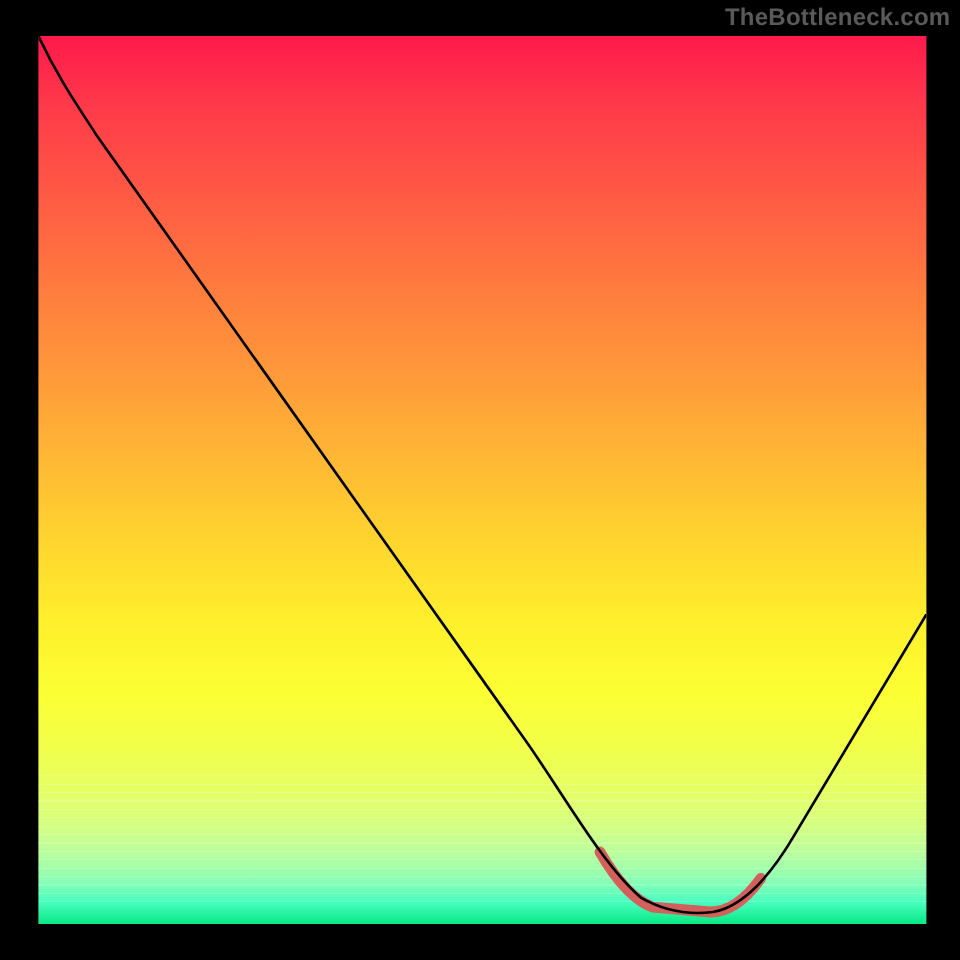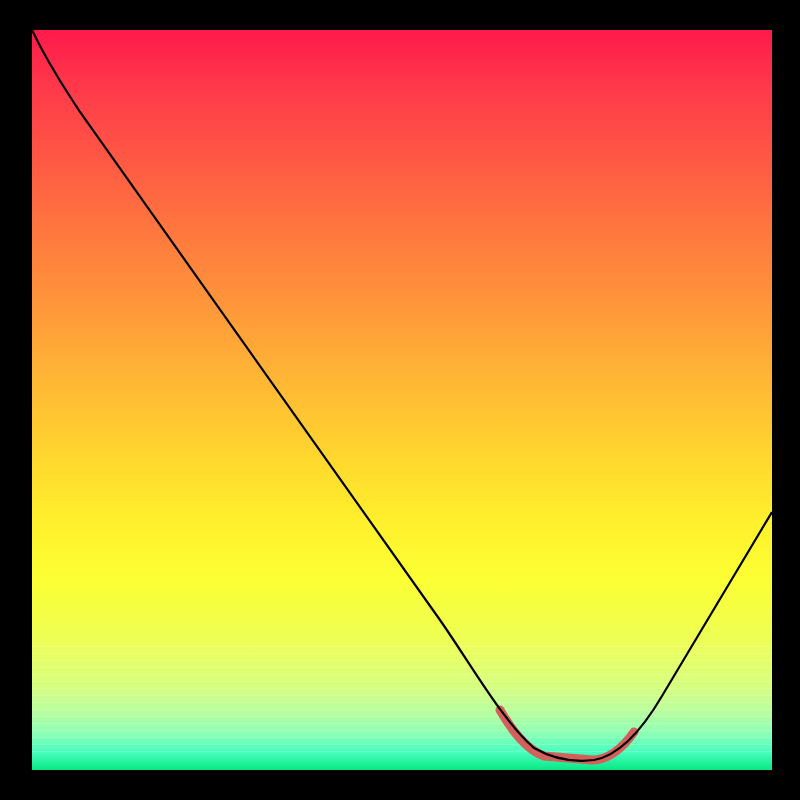--- a/index.html
+++ b/index.html
@@ -79,20 +79,21 @@
   .black-line {
     stroke: #000;
     stroke-width: 2.2;
     fill: none;
   }
 </style>
 </head>
 <body>
 
 <div class="canvas">
+  <div class="watermark">TheBottleneck.com</div>
 
   <div class="plot">
     <div class="gradient"></div>
     <div class="stripes"></div>
 
     <svg class="curve" viewBox="0 0 740 740" preserveAspectRatio="none">
 
       <path class="bottleneck-line" d="M 468 680
                Q 490 718 512 726
                L 560 730

